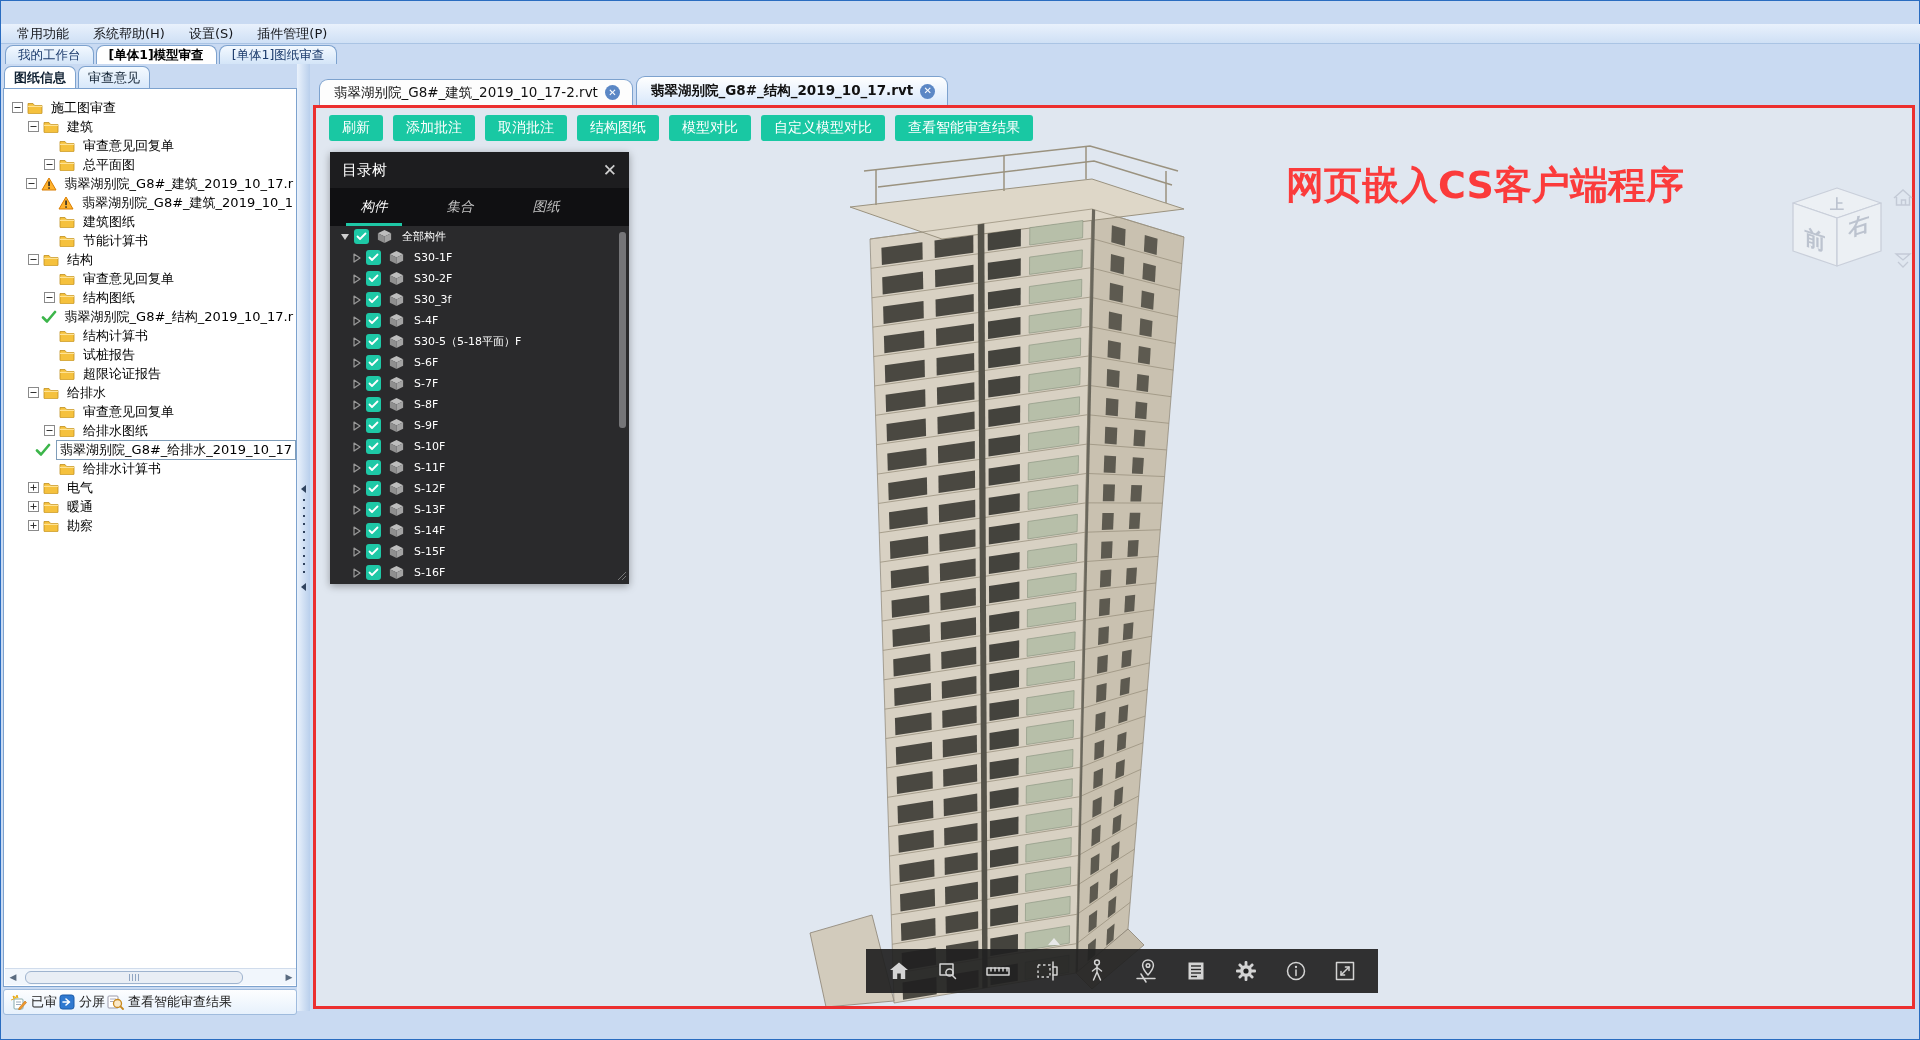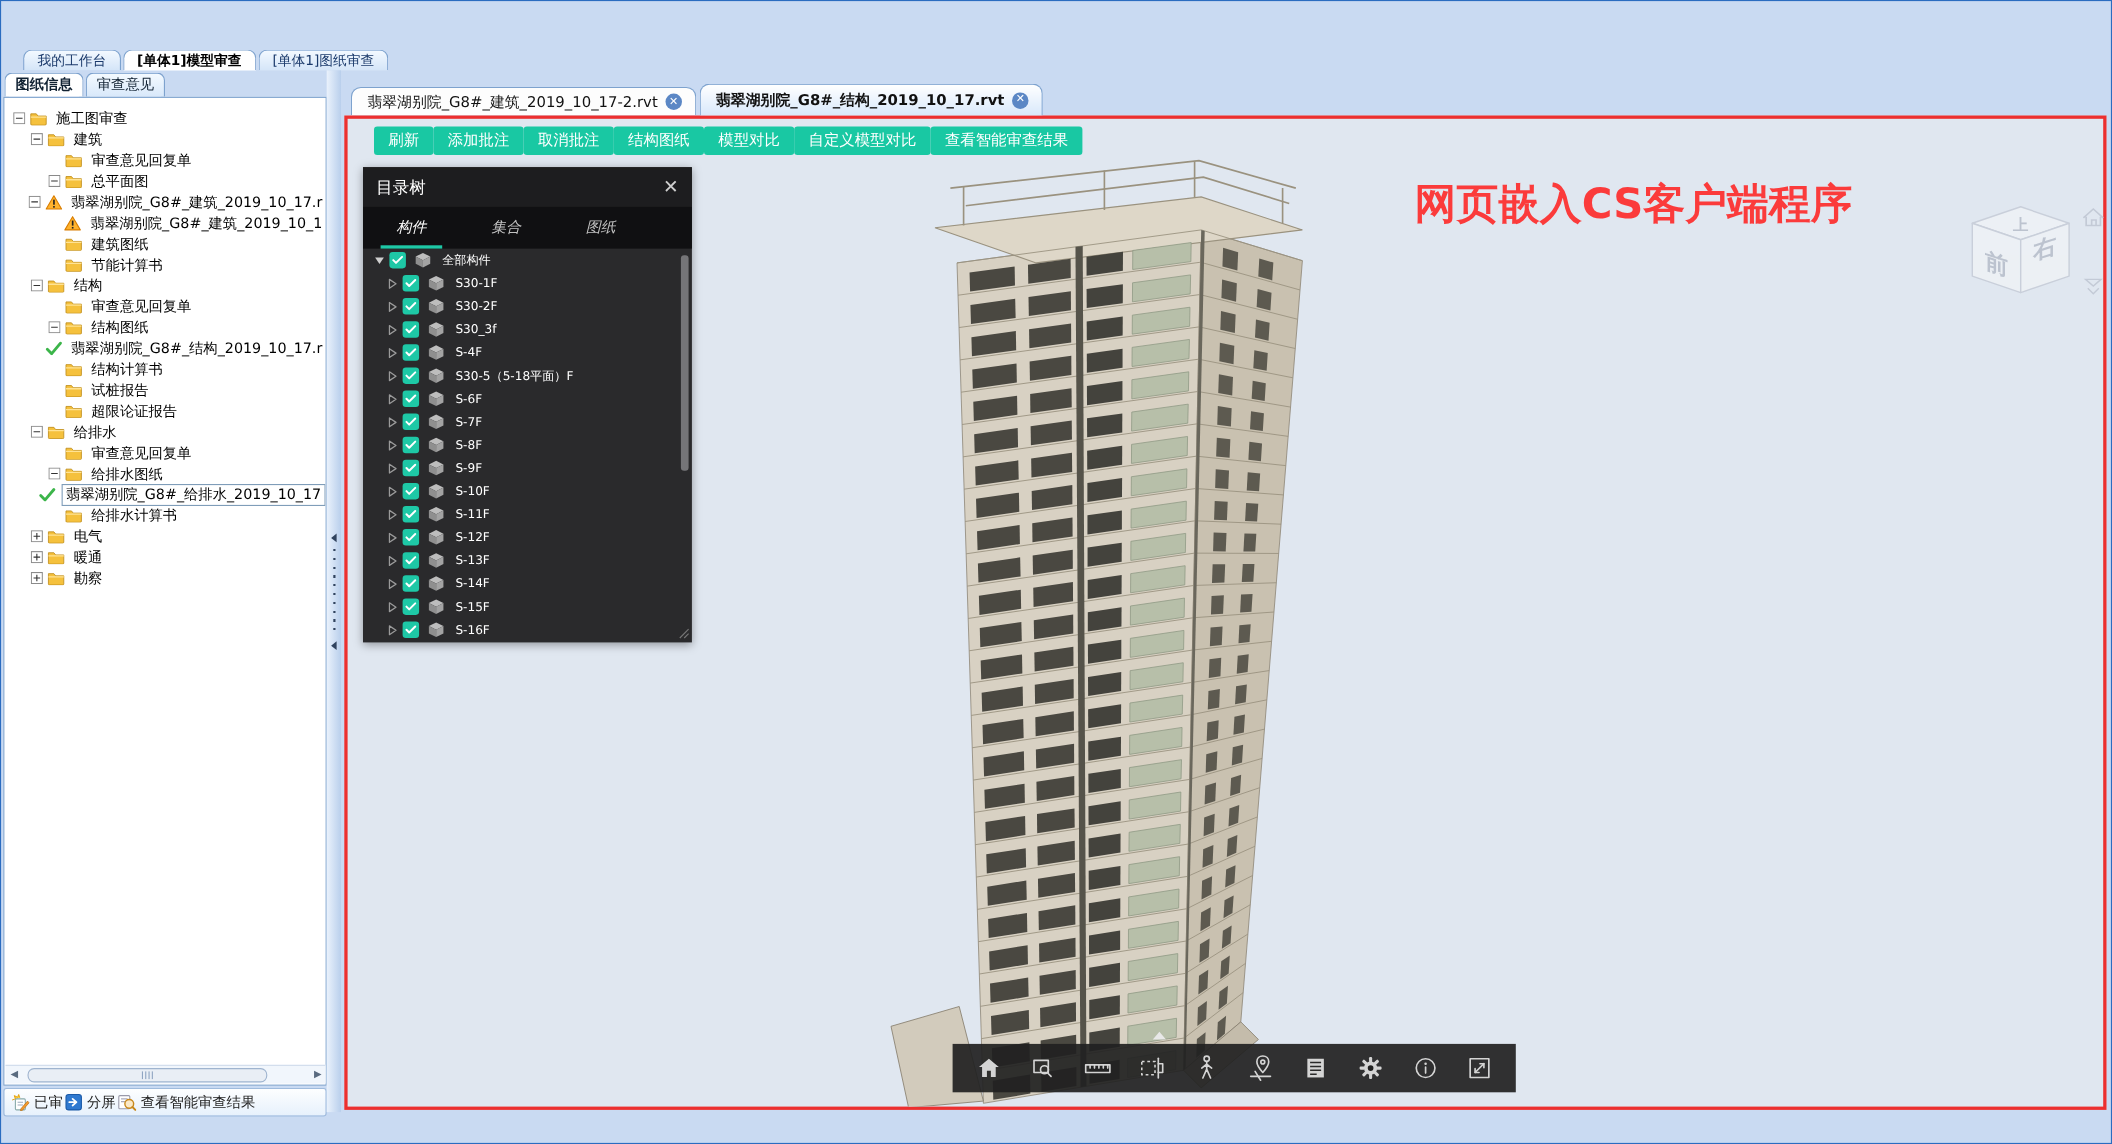--- a/index.html
+++ b/index.html
@@ -16,21 +16,21 @@
   .win-btn { width:46px; height:23px; display:flex; align-items:center; justify-content:center; cursor:pointer; }
   .win-btn svg { stroke:#fff; }
 
   
   #menubar { position:absolute; left:0; top:23px; width:1920px; height:20px;
     background:linear-gradient(#e9f1fc,#cfe0f5); border-bottom:1px solid #aac4e4;
     display:flex; align-items:center; padding-left:4px; }
   .menu-item { font-size:13px; color:#15171c; padding:0 12px; height:20px; line-height:20px; cursor:default; }
 
   
-  #wstabs { position:absolute; left:0; top:43px; width:1920px; height:20px; display:flex; align-items:flex-end; padding-left:20px; background:transparent; }
+  #wstabs { position:absolute; left:0; top:43px; width:1920px; height:20px; display:flex; align-items:flex-end; padding-left:4px; background:transparent; }
   .wstab { height:19px; line-height:18px; padding:0 12px; font-size:12.5px; color:#1b3a6b;
     background:linear-gradient(#f3f9ff,#d4e5f8); border:1px solid #7da2ce; border-bottom:none;
     border-radius:8px 8px 0 0; margin-right:2px; }
   .wstab.active { background:#fff; font-weight:bold; color:#000; position:relative; z-index:2; }
 
   
   #left-panel { position:absolute; left:2px; top:63px; width:294px; height:949px; }
   #left-tabs { display:flex; align-items:flex-end; height:24px; padding-left:1px; }
   .ltab { height:22px; line-height:21px; padding:0 9px; font-size:13px; color:#123;
     background:linear-gradient(#f4faff,#d8e8fa); border:1px solid #7da2ce; border-bottom:none; border-radius:7px 7px 0 0; margin-right:2px; }
@@ -68,21 +68,21 @@
   #doc-tabs { position:absolute; left:318px; top:75px; height:29px; display:flex; align-items:flex-end; }
   .dtab { height:26px; display:flex; align-items:center; gap:7px; padding:0 12px 0 14px; font-size:13.5px; color:#111;
     background:#fdfdfd; border:1px solid #7da2ce; border-bottom:none; border-radius:9px 9px 0 0; margin-right:3px; }
   .dtab.active { height:29px; font-weight:bold; background:linear-gradient(#ffffff,#d8e8fb); z-index:2; }
   .dtab .close { width:15px; height:15px; border-radius:50%; background:#5b87c5; color:#fff; font-size:10px;
     display:flex; align-items:center; justify-content:center; line-height:1; }
 
   
   #embed { position:absolute; left:312px; top:104px; width:1602px; height:904px;
     border:3px solid #ec2f2f; background:#e0e7f0; }
-  #viewer-toolbar { position:absolute; left:24px; top:7px; display:flex; }
+  #viewer-toolbar { position:absolute; left:13px; top:7px; display:flex; gap:10px; }
   .tbtn { height:26px; padding:0 13px; background:#19c8a3; color:#fff; font-size:14px;
     border:none; border-radius:3px; display:flex; align-items:center; cursor:pointer; white-space:nowrap; }
 
   #annotation { position:absolute; left:970px; top:52px; font-size:38px; font-weight:bold; color:#fb3b3b; white-space:nowrap; }
 
   
   #catalog-panel { position:absolute; left:14px; top:44px; width:299px; height:432px; background:#2a2a2c;
     box-shadow:0 2px 8px rgba(0,0,0,.35); }
   #catalog-header { height:36px; background:#1d1d1f; display:flex; align-items:center; justify-content:space-between; padding:0 12px; }
   #catalog-title { color:#fff; font-size:15px; }
@@ -111,20 +111,26 @@
     border-left:6px solid transparent; border-right:6px solid transparent; border-bottom:7px solid #e8e8e8; }
 
   svg { display:block; }
 </style>
 </head>
 <body>
 
 <div id="app">
 
 
+  <div id="menubar">
+      <div class="menu-item">常用功能</div>
+      <div class="menu-item">系统帮助(H)</div>
+      <div class="menu-item">设置(S)</div>
+      <div class="menu-item">插件管理(P)</div>
+    </div>
   <div id="wstabs">
       <div class="wstab">我的工作台</div>
       <div class="wstab active">[单体1]模型审查</div>
       <div class="wstab">[单体1]图纸审查</div>
     </div>
 
   <div id="left-panel">
     <div id="left-tabs">
         <div class="ltab active">图纸信息</div>
         <div class="ltab">审查意见</div>

